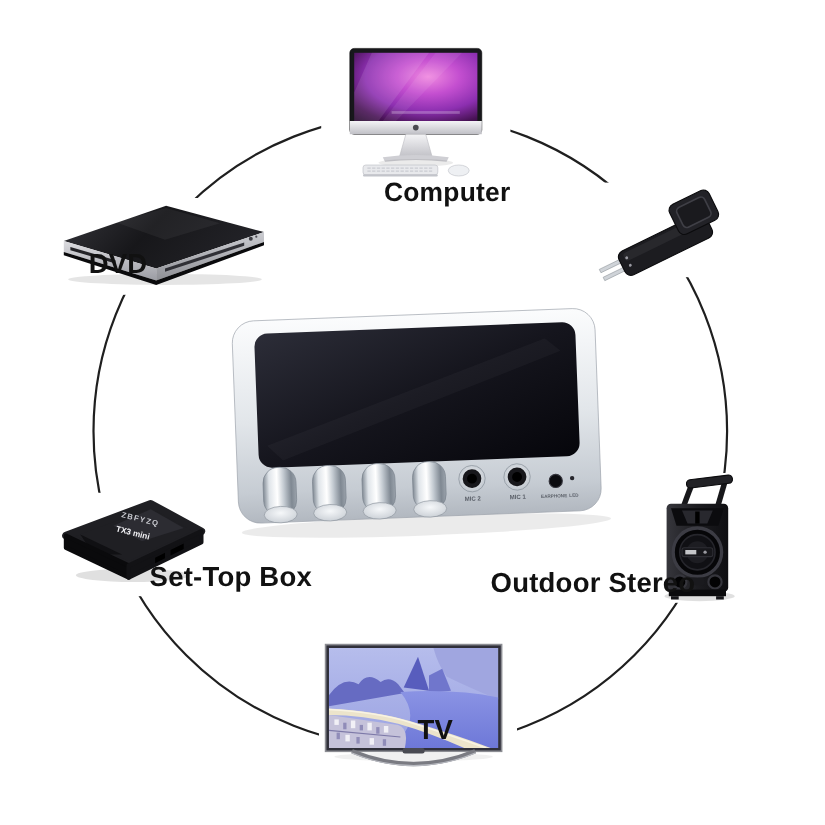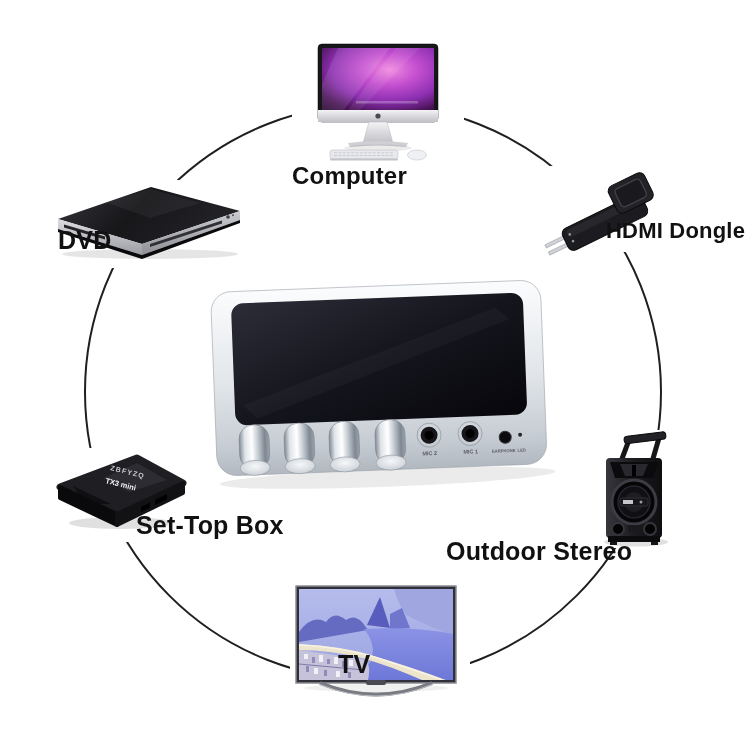--- a/index.html
+++ b/index.html
@@ -4,26 +4,26 @@
 <style>
   html,body{margin:0;padding:0;background:#fff;}
   .stage{position:relative;width:750px;height:750px;background:#fff;overflow:hidden;
          font-family:"Liberation Sans",sans-serif;}
   .circle{position:absolute;left:84px;top:103px;width:578px;height:578px;
           border:2px solid #1f1f1f;border-radius:50%;box-sizing:border-box;z-index:1;}
   .mask{position:absolute;background:#fff;z-index:2;}
   .device{position:absolute;z-index:3;}
   svg{overflow:visible;display:block;}
   .dev-label{position:absolute;z-index:4;font-weight:bold;color:#111;
-             font-size:24px;text-align:left;white-space:nowrap;letter-spacing:0.2px;}
+             font-size:24px;text-align:right;white-space:nowrap;letter-spacing:0.2px;}
   .lbl-computer{left:292px;top:162px;width:172px;font-size:24px;}
   .lbl-dvd{left:58px;top:226px;width:76px;font-size:25px;}
   .lbl-dongle{left:606px;top:218px;width:144px;text-align:left;font-size:22px;}
   .lbl-stb{left:136px;top:511px;width:142px;font-size:25px;}
-  .lbl-stereo{left:446px;top:516px;width:170px;font-size:25px;margin-top:21px;}
+  .lbl-stereo{left:446px;top:516px;width:170px;font-size:25px;}
   .lbl-tv{left:338px;top:650px;width:74px;font-size:25px;}
   .svg-tiny-label{font-family:"Liberation Sans",sans-serif;}
 </style>
 </head>
 <body>
 
 <div class="stage">
 
   <div class="circle"></div>
 
@@ -71,21 +71,20 @@
       <rect x="-10" y="44" width="22" height="3.4" fill="#cfd3d8" stroke="#8f949a" stroke-width="0.5"></rect>
       <rect x="-10" y="52" width="22" height="3.4" fill="#cfd3d8" stroke="#8f949a" stroke-width="0.5"></rect>
       <rect x="10" y="38" width="88" height="24" rx="6" fill="#1c1c20" stroke="#0b0b0d" stroke-width="1"></rect>
       <rect x="15" y="40.5" width="78" height="8" rx="3" fill="#2a2a2f" opacity="0.85"></rect>
       <rect x="70" y="20" width="40" height="30" rx="6" fill="#222227" stroke="#0b0b0d" stroke-width="1"></rect>
       <rect x="76" y="25" width="28" height="20" rx="4" fill="#1a1a1e" stroke="#3f3f46" stroke-width="1.5"></rect>
       <circle cx="17" cy="45.5" r="1.3" fill="#9a9aa2"></circle>
       <circle cx="17" cy="53" r="1.3" fill="#9a9aa2"></circle>
     </g>
   </svg>
-  <div class="dev-label lbl-dongle">HDMI Dongle</div>
 
   <svg class="device" style="left:50px;top:182px" width="200" height="82" viewBox="0 0 200 82">
     <defs>
       <linearGradient id="gDvdTop" x1="0" y1="0" x2="1" y2="0.3">
         <stop offset="0" stop-color="#35353b"></stop>
           <stop offset="0.5" stop-color="#17171a"></stop>
         <stop offset="1" stop-color="#222227"></stop>
       </linearGradient>
       <linearGradient id="gAlu2" x1="0" y1="0" x2="0" y2="1">
         <stop offset="0" stop-color="#dcdce0"></stop>

